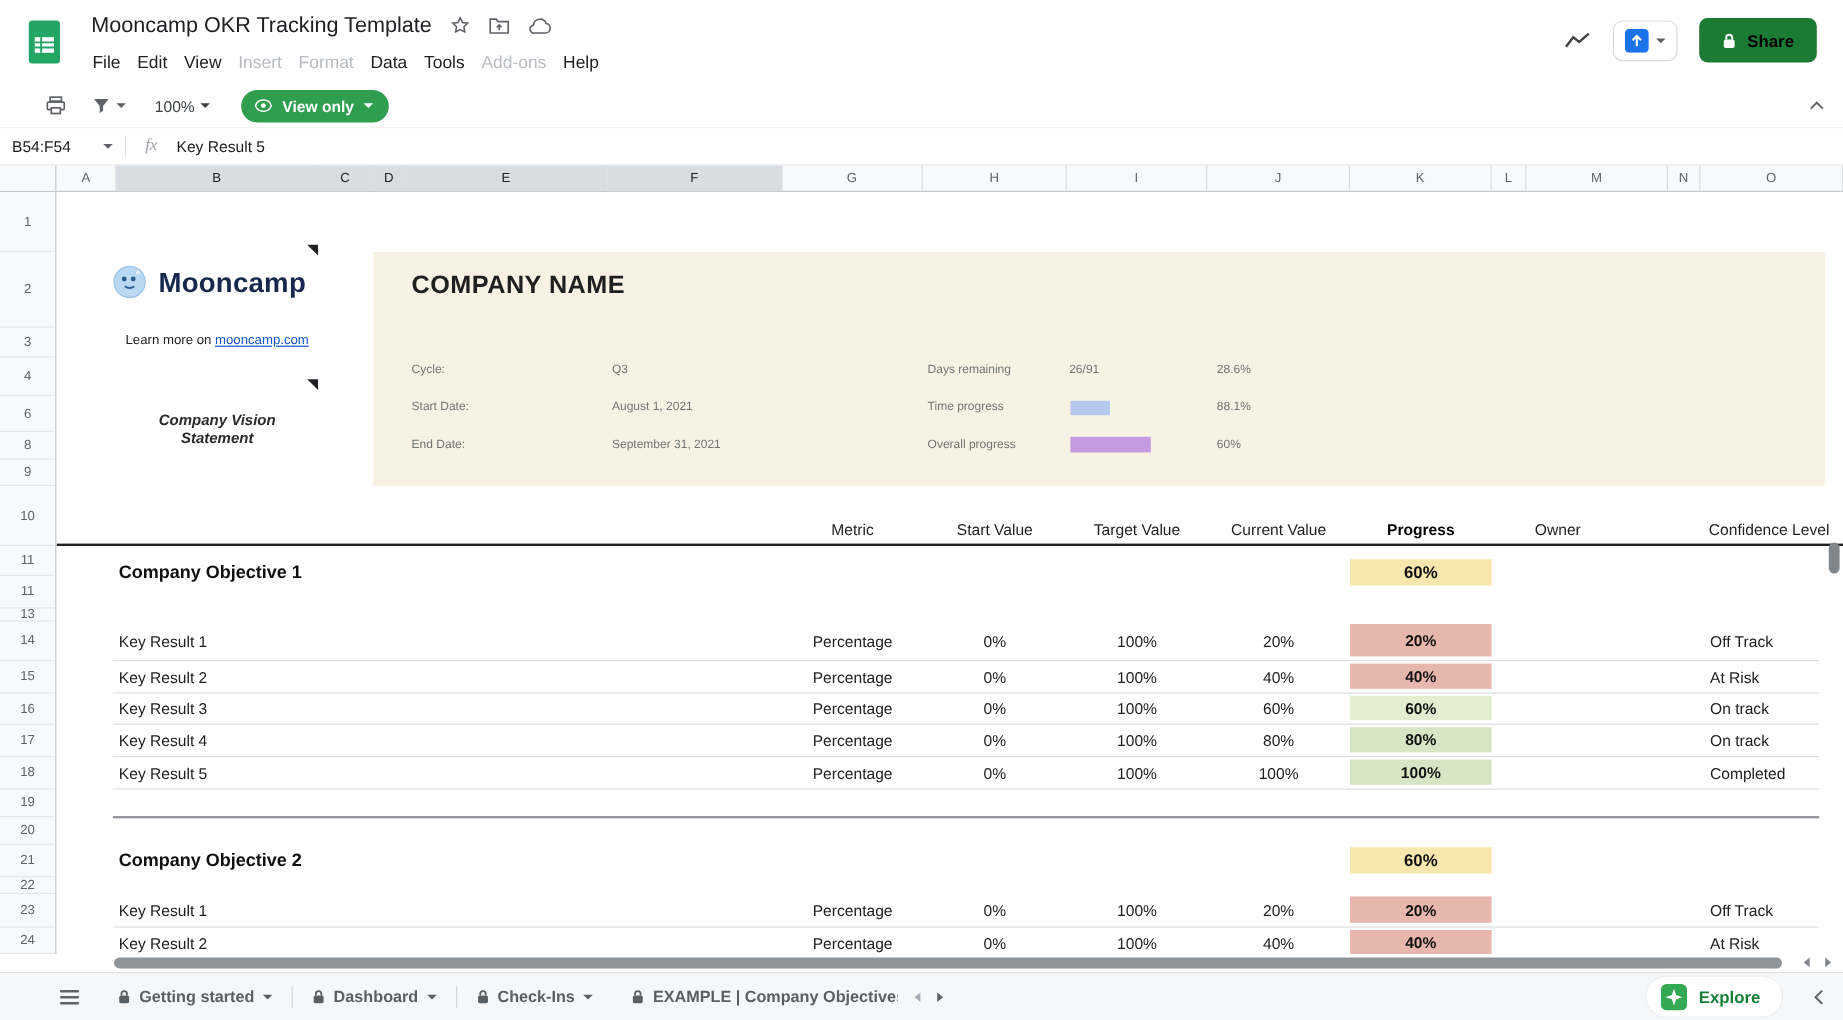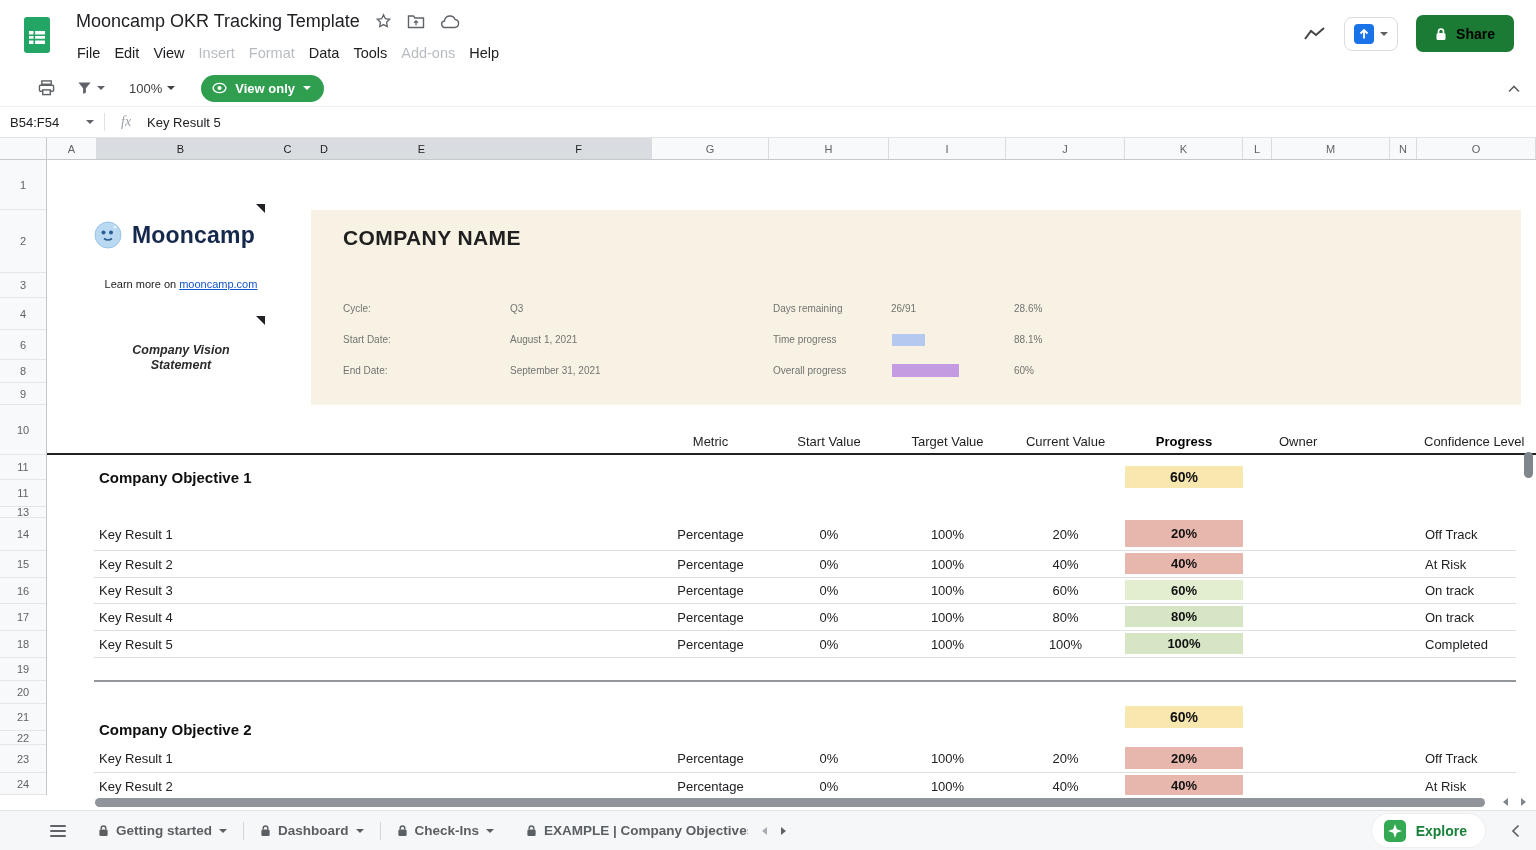--- a/index.html
+++ b/index.html
@@ -352,21 +352,21 @@
       <div class="kr-row" style="top: 471px; height: 27px; line-height: 27px;">
         <div class="cell kr-name" style="left: 5px; width: 320px;">Key Result 5</div>
         <div class="cell c" style="left: 558px; width: 117px;">Percentage</div>
         <div class="cell c" style="left: 675px; width: 120px;">0%</div>
         <div class="cell c" style="left: 795px; width: 117px;">100%</div>
         <div class="cell c" style="left: 912px; width: 119px;">100%</div>
         <div class="cell prog-cell" style="left: 1031px; width: 118px; background: rgb(214, 230, 196);">100%</div>
         <div class="cell conf" style="left: 1331px;">Completed</div>
       </div>
       <div class="obj-row" style="top: 544px;">
-        <div class="cell obj-name" style="left: 5px; width: 620px; margin-top: 12px;">Company Objective 2</div>
+        <div class="cell obj-name" style="left: 5px; width: 620px;">Company Objective 2</div>
         <div class="cell prog-cell obj-prog" style="left: 1031px; width: 118px; background: rgb(248, 231, 174);">60%</div>
       </div>
       <div class="kr-row" style="top: 585px; height: 28px; line-height: 28px;">
         <div class="cell kr-name" style="left: 5px; width: 320px;">Key Result 1</div>
         <div class="cell c" style="left: 558px; width: 117px;">Percentage</div>
         <div class="cell c" style="left: 675px; width: 120px;">0%</div>
         <div class="cell c" style="left: 795px; width: 117px;">100%</div>
         <div class="cell c" style="left: 912px; width: 119px;">20%</div>
         <div class="cell prog-cell" style="left: 1031px; width: 118px; background: rgb(231, 183, 173);">20%</div>
         <div class="cell conf" style="left: 1331px;">Off Track</div>

